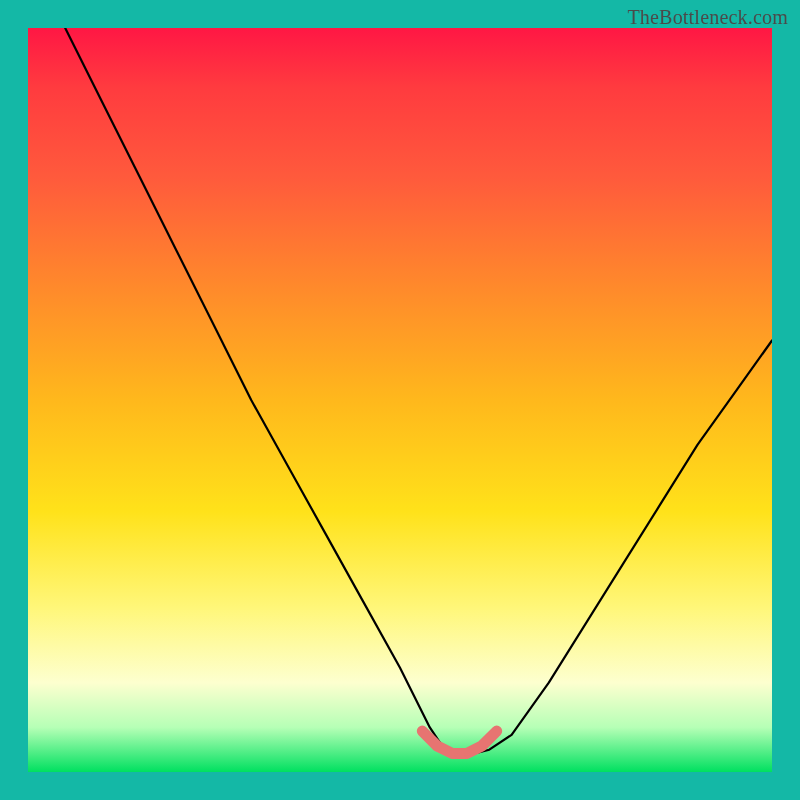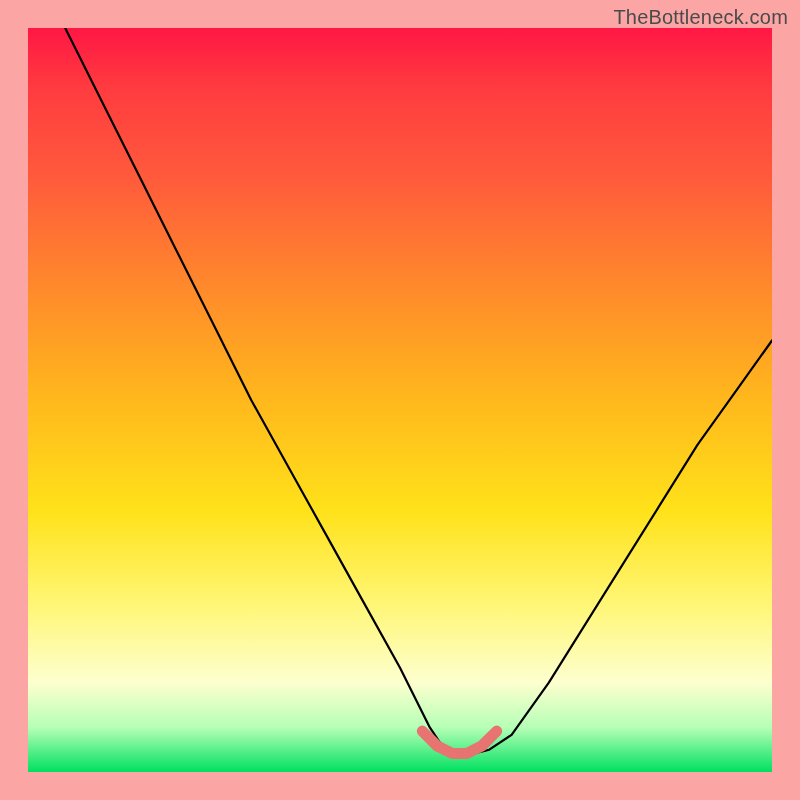--- a/index.html
+++ b/index.html
@@ -8,21 +8,22 @@
     width: 800px;
     height: 800px;
     background: #000;
     font-family: Arial, Helvetica, sans-serif;
     overflow: hidden;
   }
   .frame {
     position: relative;
     width: 800px;
     height: 800px;
-    background: #fca5a5;
+    background: #14b8a6;
+    font-family: Liberation Serif, serif;
   }
   .plot-area {
     position: absolute;
     left: 28px;
     top: 28px;
     width: 744px;
     height: 744px;
     
     background: linear-gradient(
       to bottom,

